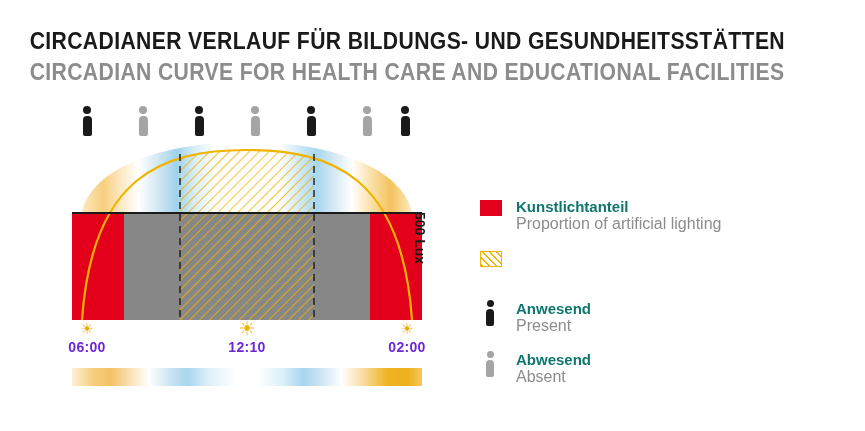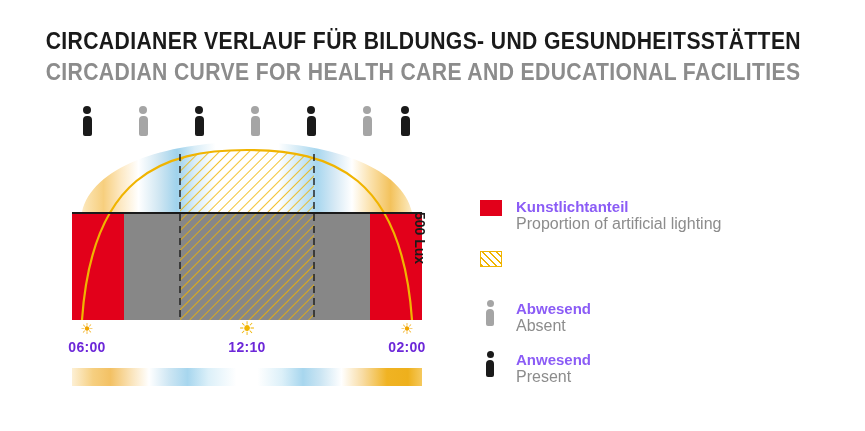--- a/index.html
+++ b/index.html
@@ -11,21 +11,21 @@
     width: 865px;
     height: 431px;
     font-family: "Liberation Sans", sans-serif;
     position: relative;
     overflow: hidden;
   }
 
   
   #title-block {
     position: absolute;
-    left: 16px;
+    left: 0;
     top: 28px;
     width: 742px;
     text-align: left;
   }
   #title-de {
     font-size: 23px;
     font-weight: bold;
     letter-spacing: 0.4px;
     color: #1a1a1a;
     font-stretch: condensed;
@@ -260,21 +260,21 @@
   }
   .legend-person .p-head {
     width: 7px; height: 7px; margin-left: -3.5px; top: 0;
   }
   .legend-person .p-body {
     width: 8px; height: 17px; margin-left: -4px; top: 9px;
   }
   .legend-title {
     font-size: 15px;
     font-weight: bold;
-    color: #8b5cf6;
+    color: #0f766e;
     line-height: 17px;
   }
   .legend-sub {
     font-size: 16px;
     color: #8c8c8c;
     line-height: 17px;
   }
 </style>
 </head>
 <body>
@@ -382,30 +382,30 @@
     <span class="legend-swatch sw-red"></span>
     <div class="legend-title">Kunstlichtanteil</div>
     <div class="legend-sub">Proportion of artificial lighting</div>
   </div>
 
   <div class="legend-row">
     <span class="legend-swatch sw-hatch"></span>
   </div>
 
   <div class="legend-row">
+    <span class="legend-person person present">
+      <span class="p-head"></span>
+      <span class="p-body"></span>
+    </span>
+    <div class="legend-title">Anwesend</div>
+    <div class="legend-sub">Present</div>
+  </div>
+
+  <div class="legend-row">
     <span class="legend-person person absent">
       <span class="p-head"></span>
       <span class="p-body"></span>
     </span>
     <div class="legend-title">Abwesend</div>
     <div class="legend-sub">Absent</div>
   </div>
 
-  <div class="legend-row">
-    <span class="legend-person person present">
-      <span class="p-head"></span>
-      <span class="p-body"></span>
-    </span>
-    <div class="legend-title">Anwesend</div>
-    <div class="legend-sub">Present</div>
-  </div>
-
 </div>
 
 </body></html>

